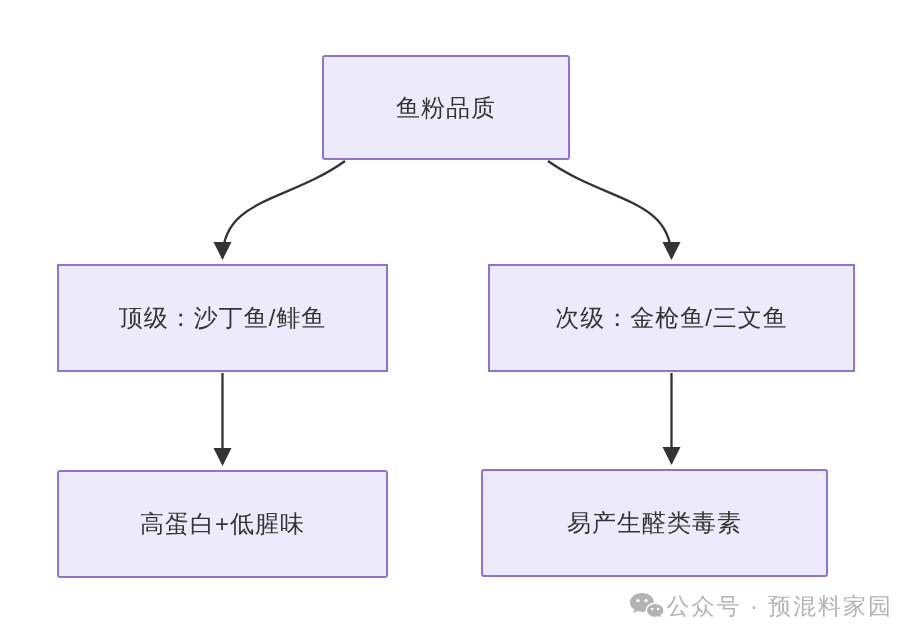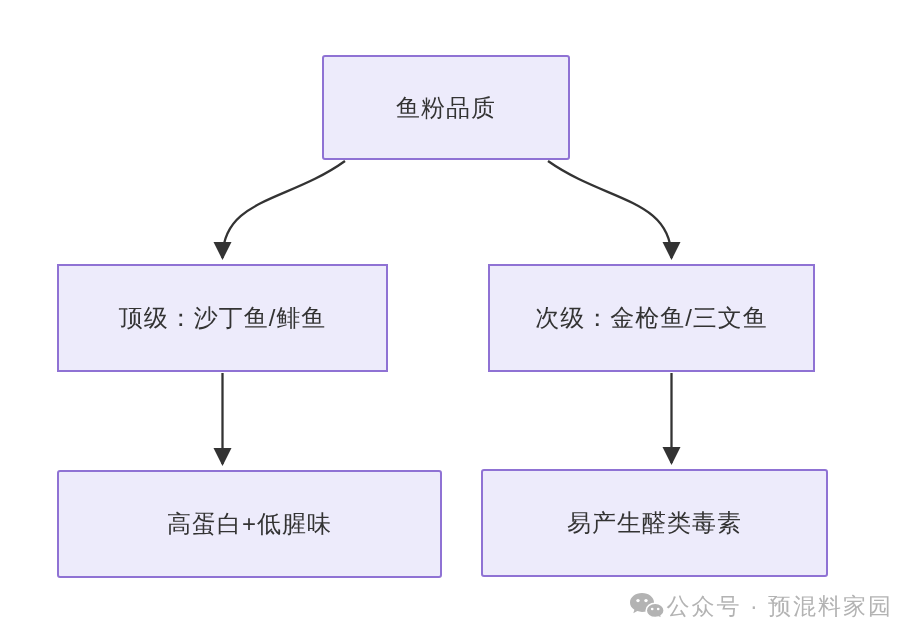--- a/index.html
+++ b/index.html
@@ -32,22 +32,22 @@
     font-size: 24px;
     letter-spacing: 1px;
     text-align: right;
     line-height: 1.3;
   }
   .node.square { border-radius: 3px; }
   .node.rounded { border-radius: 0; }
 
   .node-root      { left: 322px; top: 55px;  width: 248px; height: 105px; }
   .node-top-grade { left: 57px;  top: 264px; width: 331px; height: 108px; }
-  .node-secondary { left: 488px; top: 264px; width: 327px; height: 108px; }
-  .node-benefit   { left: 57px;  top: 470px; width: 385px; height: 108px; }
+  .node-secondary { left: 488px; top: 264px; width: 367px; height: 108px; }
+  .node-benefit   { left: 57px;  top: 470px; width: 331px; height: 108px; }
   .node-risk      { left: 481px; top: 469px; width: 347px; height: 108px; }
 
   .watermark {
     position: absolute;
     right: 16px;
     bottom: 14px;
     display: flex;
     align-items: center;
     gap: 2px;
     color: #b3b3b3;

